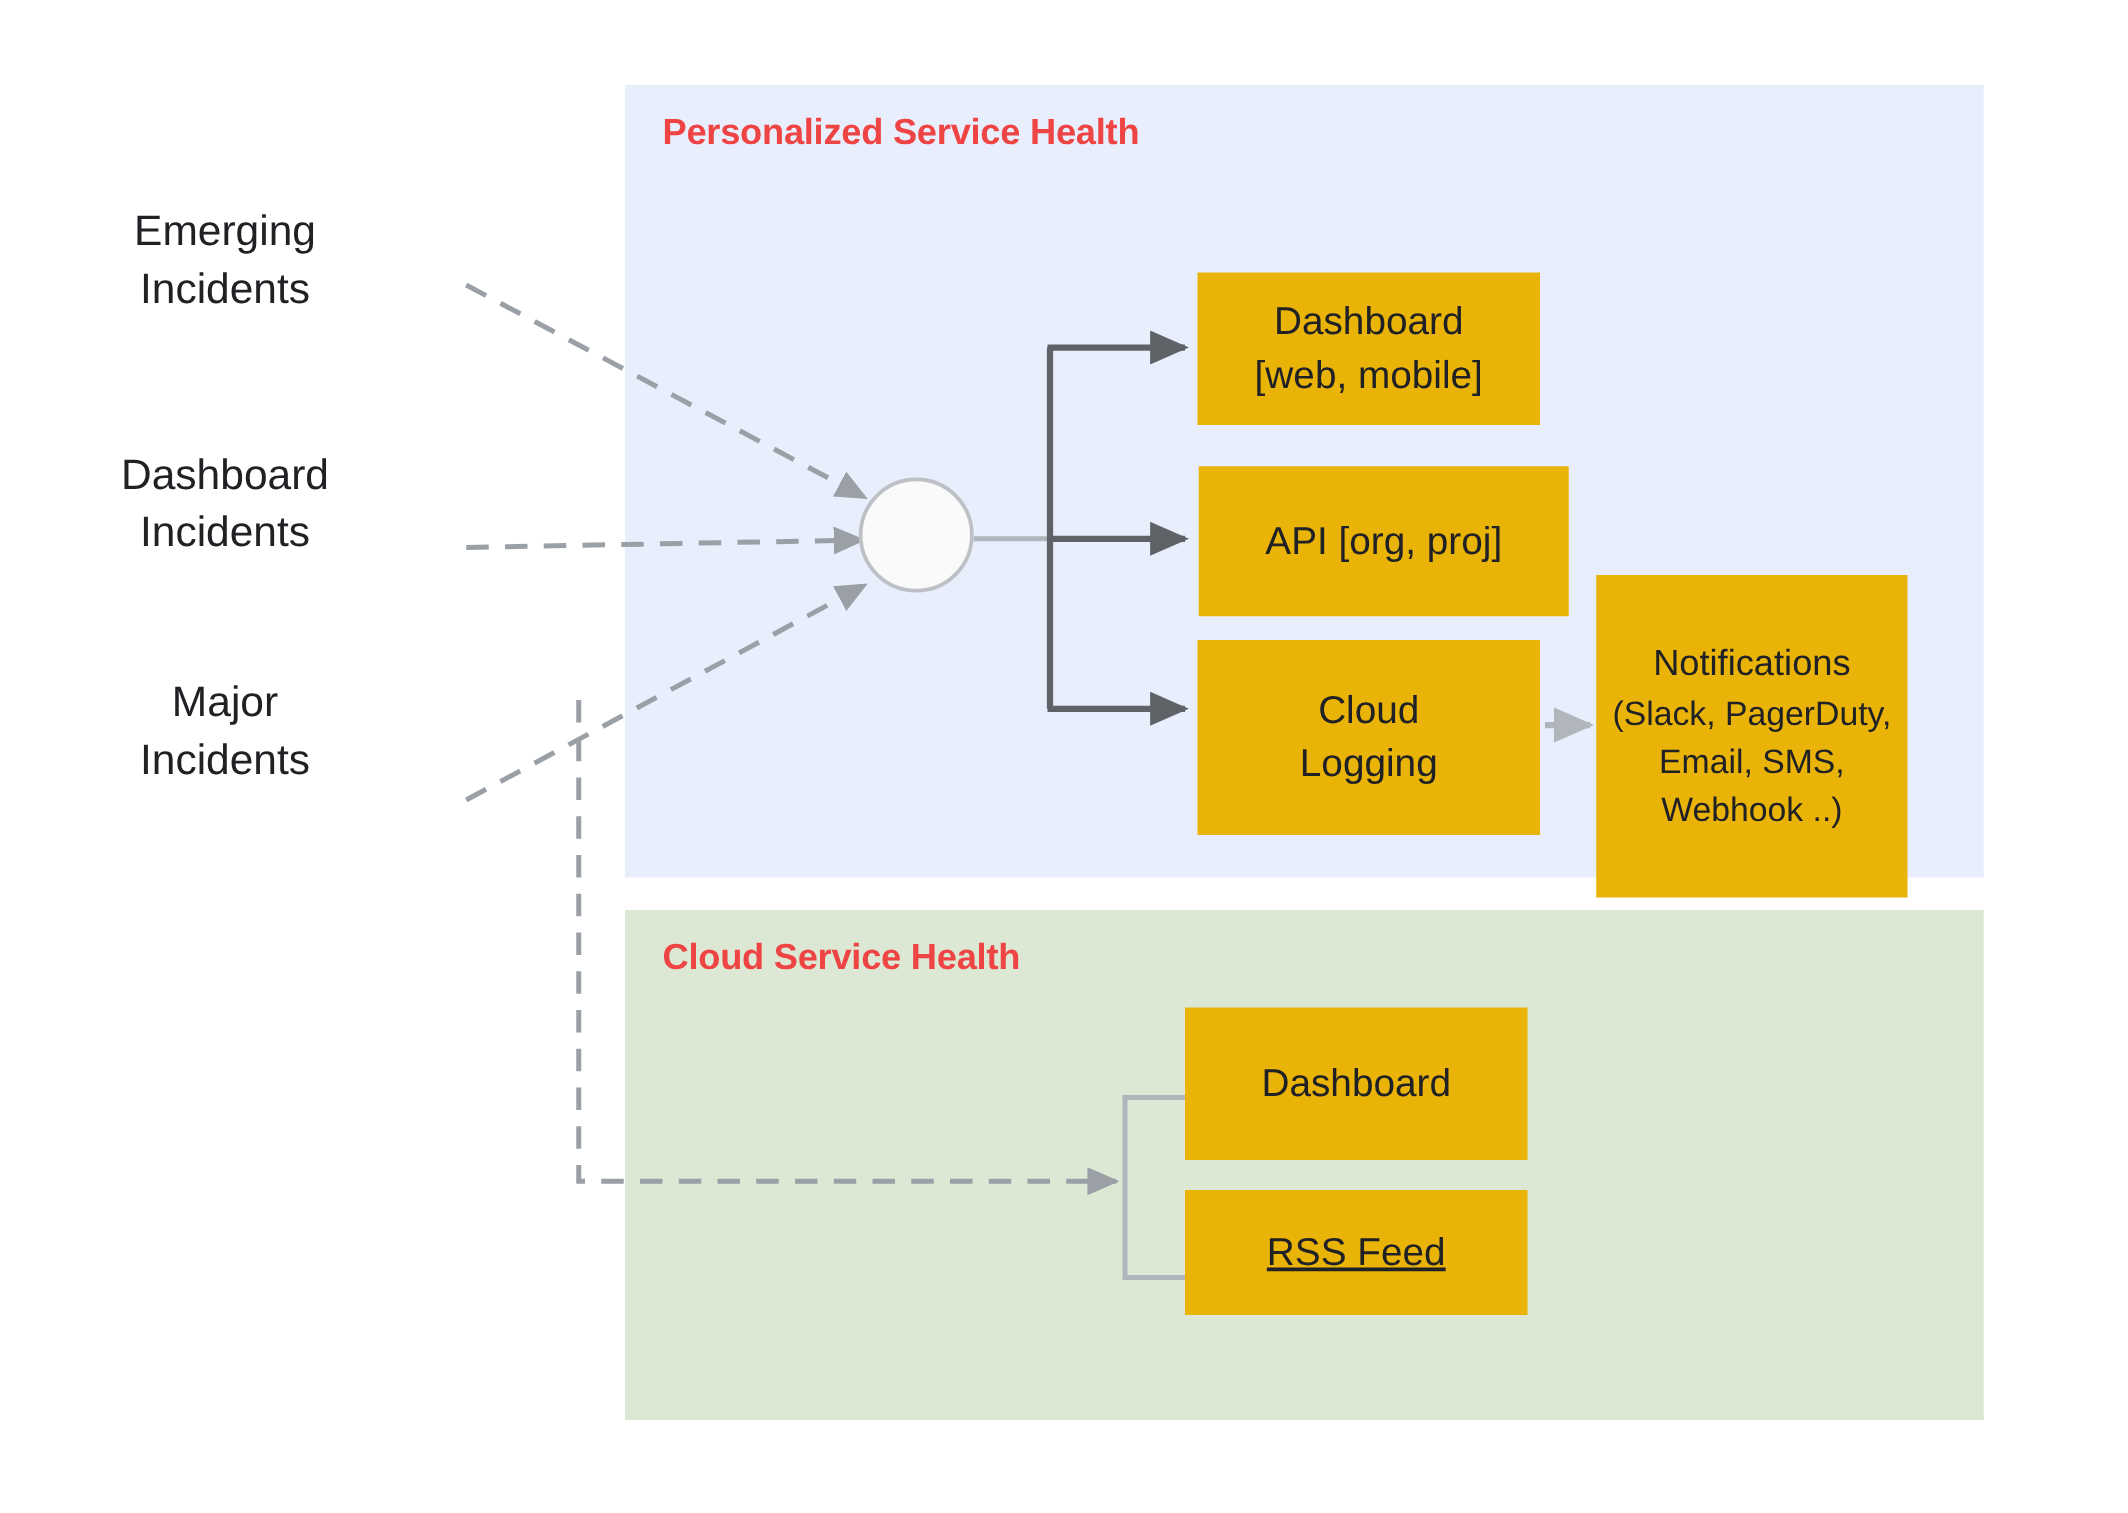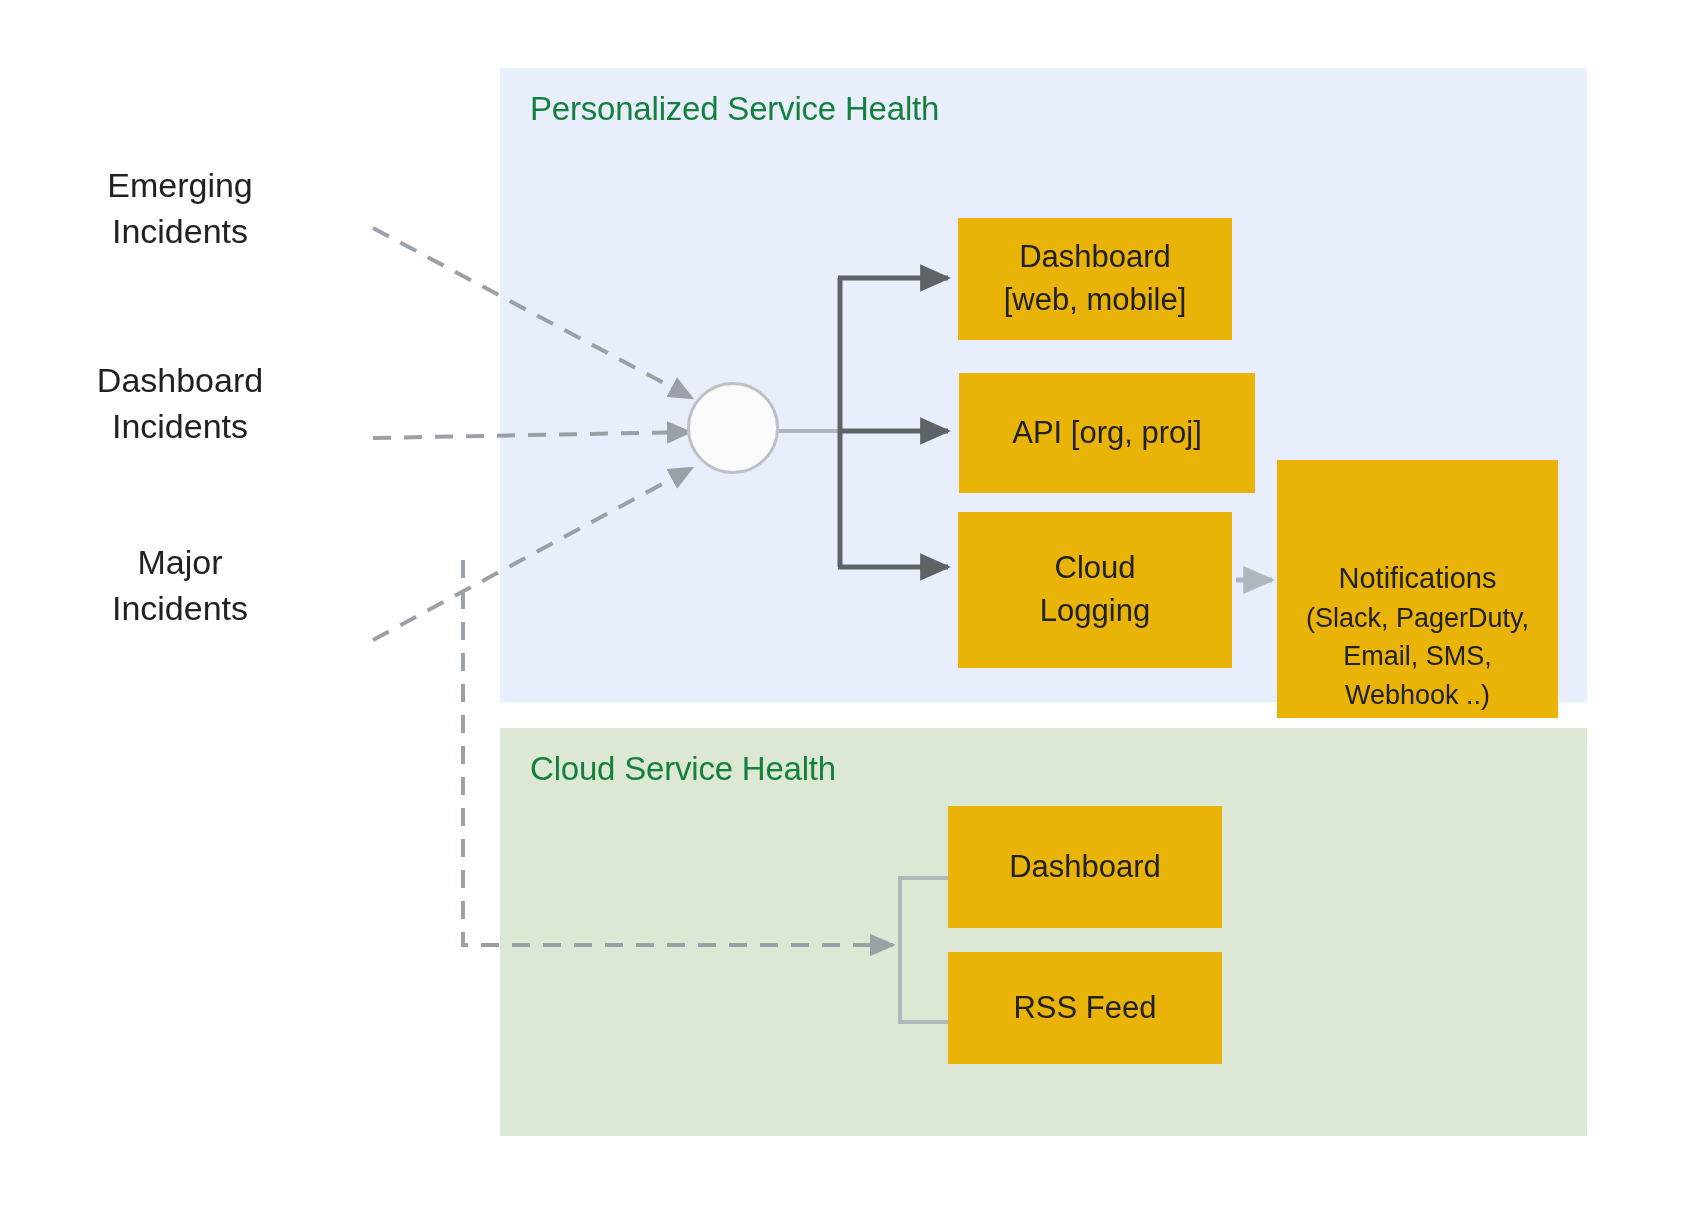--- a/index.html
+++ b/index.html
@@ -13,24 +13,24 @@
   }
   #stage{position:absolute;left:0;top:0;width:1702px;height:1210px;}
 
   
   .panel{position:absolute;}
   #panel-psh{left:500px;top:68px;width:1087px;height:634px;background:#e8eefc;}
   #panel-csh{left:500px;top:728px;width:1087px;height:408px;background:#dde8d4;}
 
   .panel-title{
     position:absolute;
-    font-weight:normal;
-    font-size:33px;
+    font-weight:bold;
+    font-size:29px;
     letter-spacing:-0.2px;
-    color:#15803d;
+    color:#ef4444;
     white-space:nowrap;
   }
   #psh-title{left:530px;top:90px;}
   #csh-title{left:530px;top:750px;}
 
   
   .src-label{
     position:absolute;
     width:300px;
     text-align:center;
@@ -63,23 +63,23 @@
     text-align:center;
     font-size:31px;
     line-height:1.38;
     color:#202124;
     box-sizing:border-box;
     padding:4px 8px;
   }
   #node-dashboard-web{left:958px;top:218px;width:274px;height:122px;}
   #node-api{left:959px;top:373px;width:296px;height:120px;justify-content:center;}
   #node-cloud-logging{left:958px;top:512px;width:274px;height:156px;}
-  #node-notifications{left:1277px;top:460px;width:281px;height:258px;font-size:29px;line-height:1.42;align-items:flex-end;}
+  #node-notifications{left:1277px;top:460px;width:249px;height:258px;font-size:29px;line-height:1.42;}
   #node-csh-dashboard{left:948px;top:806px;width:274px;height:122px;}
-  #node-rss{left:948px;top:952px;width:274px;height:112px;}
+  #node-rss{left:948px;top:952px;width:274px;height:100px;text-decoration:underline;}
 
   .node-line{display:block;}
   .node-sub{font-size:27px;display:block;}
 
   
   #wires{position:absolute;left:0;top:0;width:1702px;height:1210px;pointer-events:none;}
 </style>
 </head>
 <body>
 

